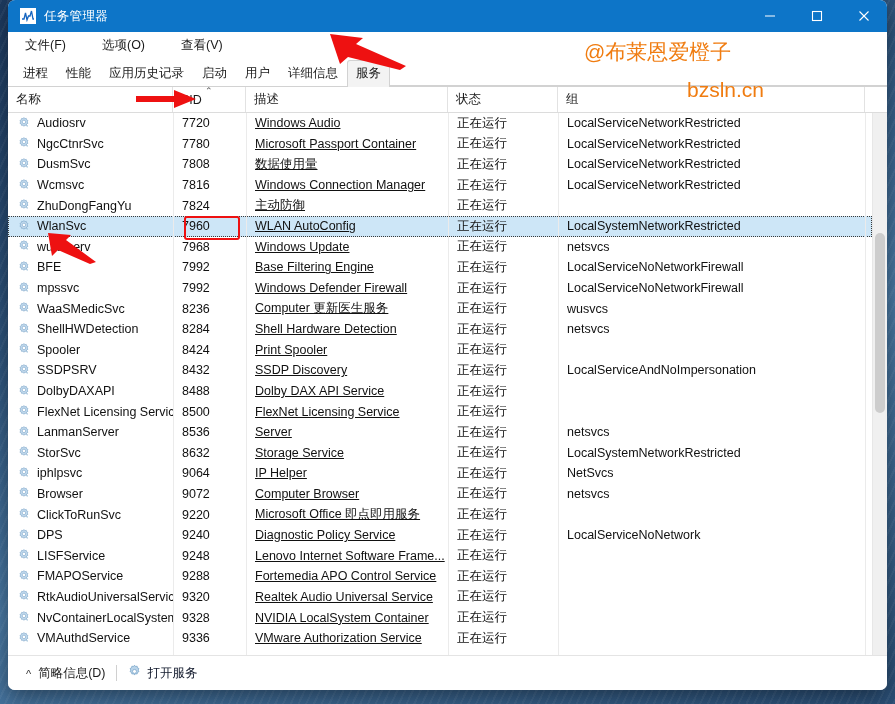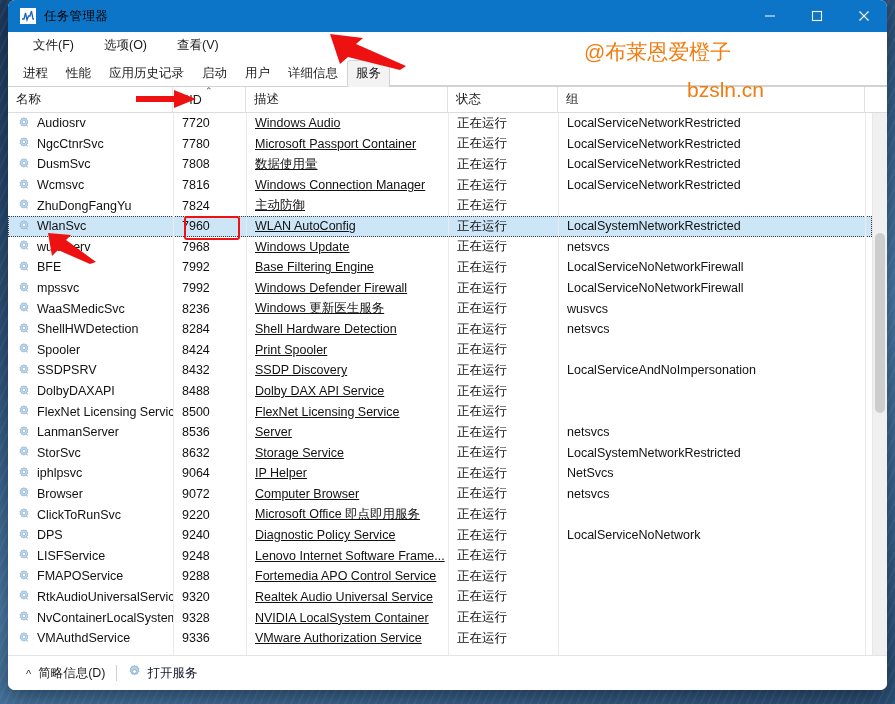--- a/index.html
+++ b/index.html
@@ -60,21 +60,21 @@
   }
   #app-icon {
     width: 16px; height: 16px;
     background: #ffffff;
     border-radius: 2px;
     position: relative;
     flex: none;
   }
   #app-icon svg { display:block; }
   #title-text {
-    color: #000000;
+    color: #ffffff;
     font-size: 12.5px;
     letter-spacing: 0.3px;
     white-space: nowrap;
   }
   #winbtns {
     margin-left: auto;
     display: flex;
     height: 32px;
   }
   .winbtn {
@@ -87,22 +87,22 @@
   }
   .winbtn svg { display: block; }
 
   
   #menubar {
     height: 27px;
     flex: none;
     display: flex;
     align-items: center;
     background: #ffffff;
-    padding-left: 16px;
-    gap: 12px;
+    padding-left: 8px;
+    gap: 18px;
     border-bottom: 1px solid #ffffff;
   }
   .menu-item {
     font-size: 12.5px;
     color: #1a1a1a;
     padding: 3px 9px;
     white-space: nowrap;
   }
 
   
@@ -526,21 +526,21 @@
             <span class="svc-icon">
               <svg width="15" height="15" viewBox="0 0 16 16">
                 <path d="M7.4 1.6l.9 1.3 1.6-.35.35 1.6 1.45.7-.8 1.45.8 1.45-1.45.7-.35 1.6-1.6-.35-.9 1.3-.9-1.3-1.6.35-.35-1.6-1.45-.7.8-1.45-.8-1.45 1.45-.7.35-1.6 1.6.35z" fill="#c3dbee" stroke="#7ba4c8" stroke-width="0.65" stroke-linejoin="round"></path>
                 <circle cx="7.4" cy="6.3" r="1.85" fill="#ffffff" stroke="#7ba4c8" stroke-width="0.65"></circle>
                 <path d="M10.6 9.4l1.2 1.2-.9.9-1.2-1.2z" fill="#9dbfd8"></path>
               </svg>
             </span>
             <span>WaaSMedicSvc</span>
           </div>
           <div class="cell cell-pid">8236</div>
-          <div class="cell cell-desc">Windows 更新医生服务</div>
+          <div class="cell cell-desc">Computer 更新医生服务</div>
           <div class="cell cell-status">正在运行</div>
           <div class="cell cell-group">wusvcs</div>
         </div>
         <div class="row">
           <div class="cell cell-name">
             <span class="svc-icon">
               <svg width="15" height="15" viewBox="0 0 16 16">
                 <path d="M7.4 1.6l.9 1.3 1.6-.35.35 1.6 1.45.7-.8 1.45.8 1.45-1.45.7-.35 1.6-1.6-.35-.9 1.3-.9-1.3-1.6.35-.35-1.6-1.45-.7.8-1.45-.8-1.45 1.45-.7.35-1.6 1.6.35z" fill="#c3dbee" stroke="#7ba4c8" stroke-width="0.65" stroke-linejoin="round"></path>
                 <circle cx="7.4" cy="6.3" r="1.85" fill="#ffffff" stroke="#7ba4c8" stroke-width="0.65"></circle>
                 <path d="M10.6 9.4l1.2 1.2-.9.9-1.2-1.2z" fill="#9dbfd8"></path>

